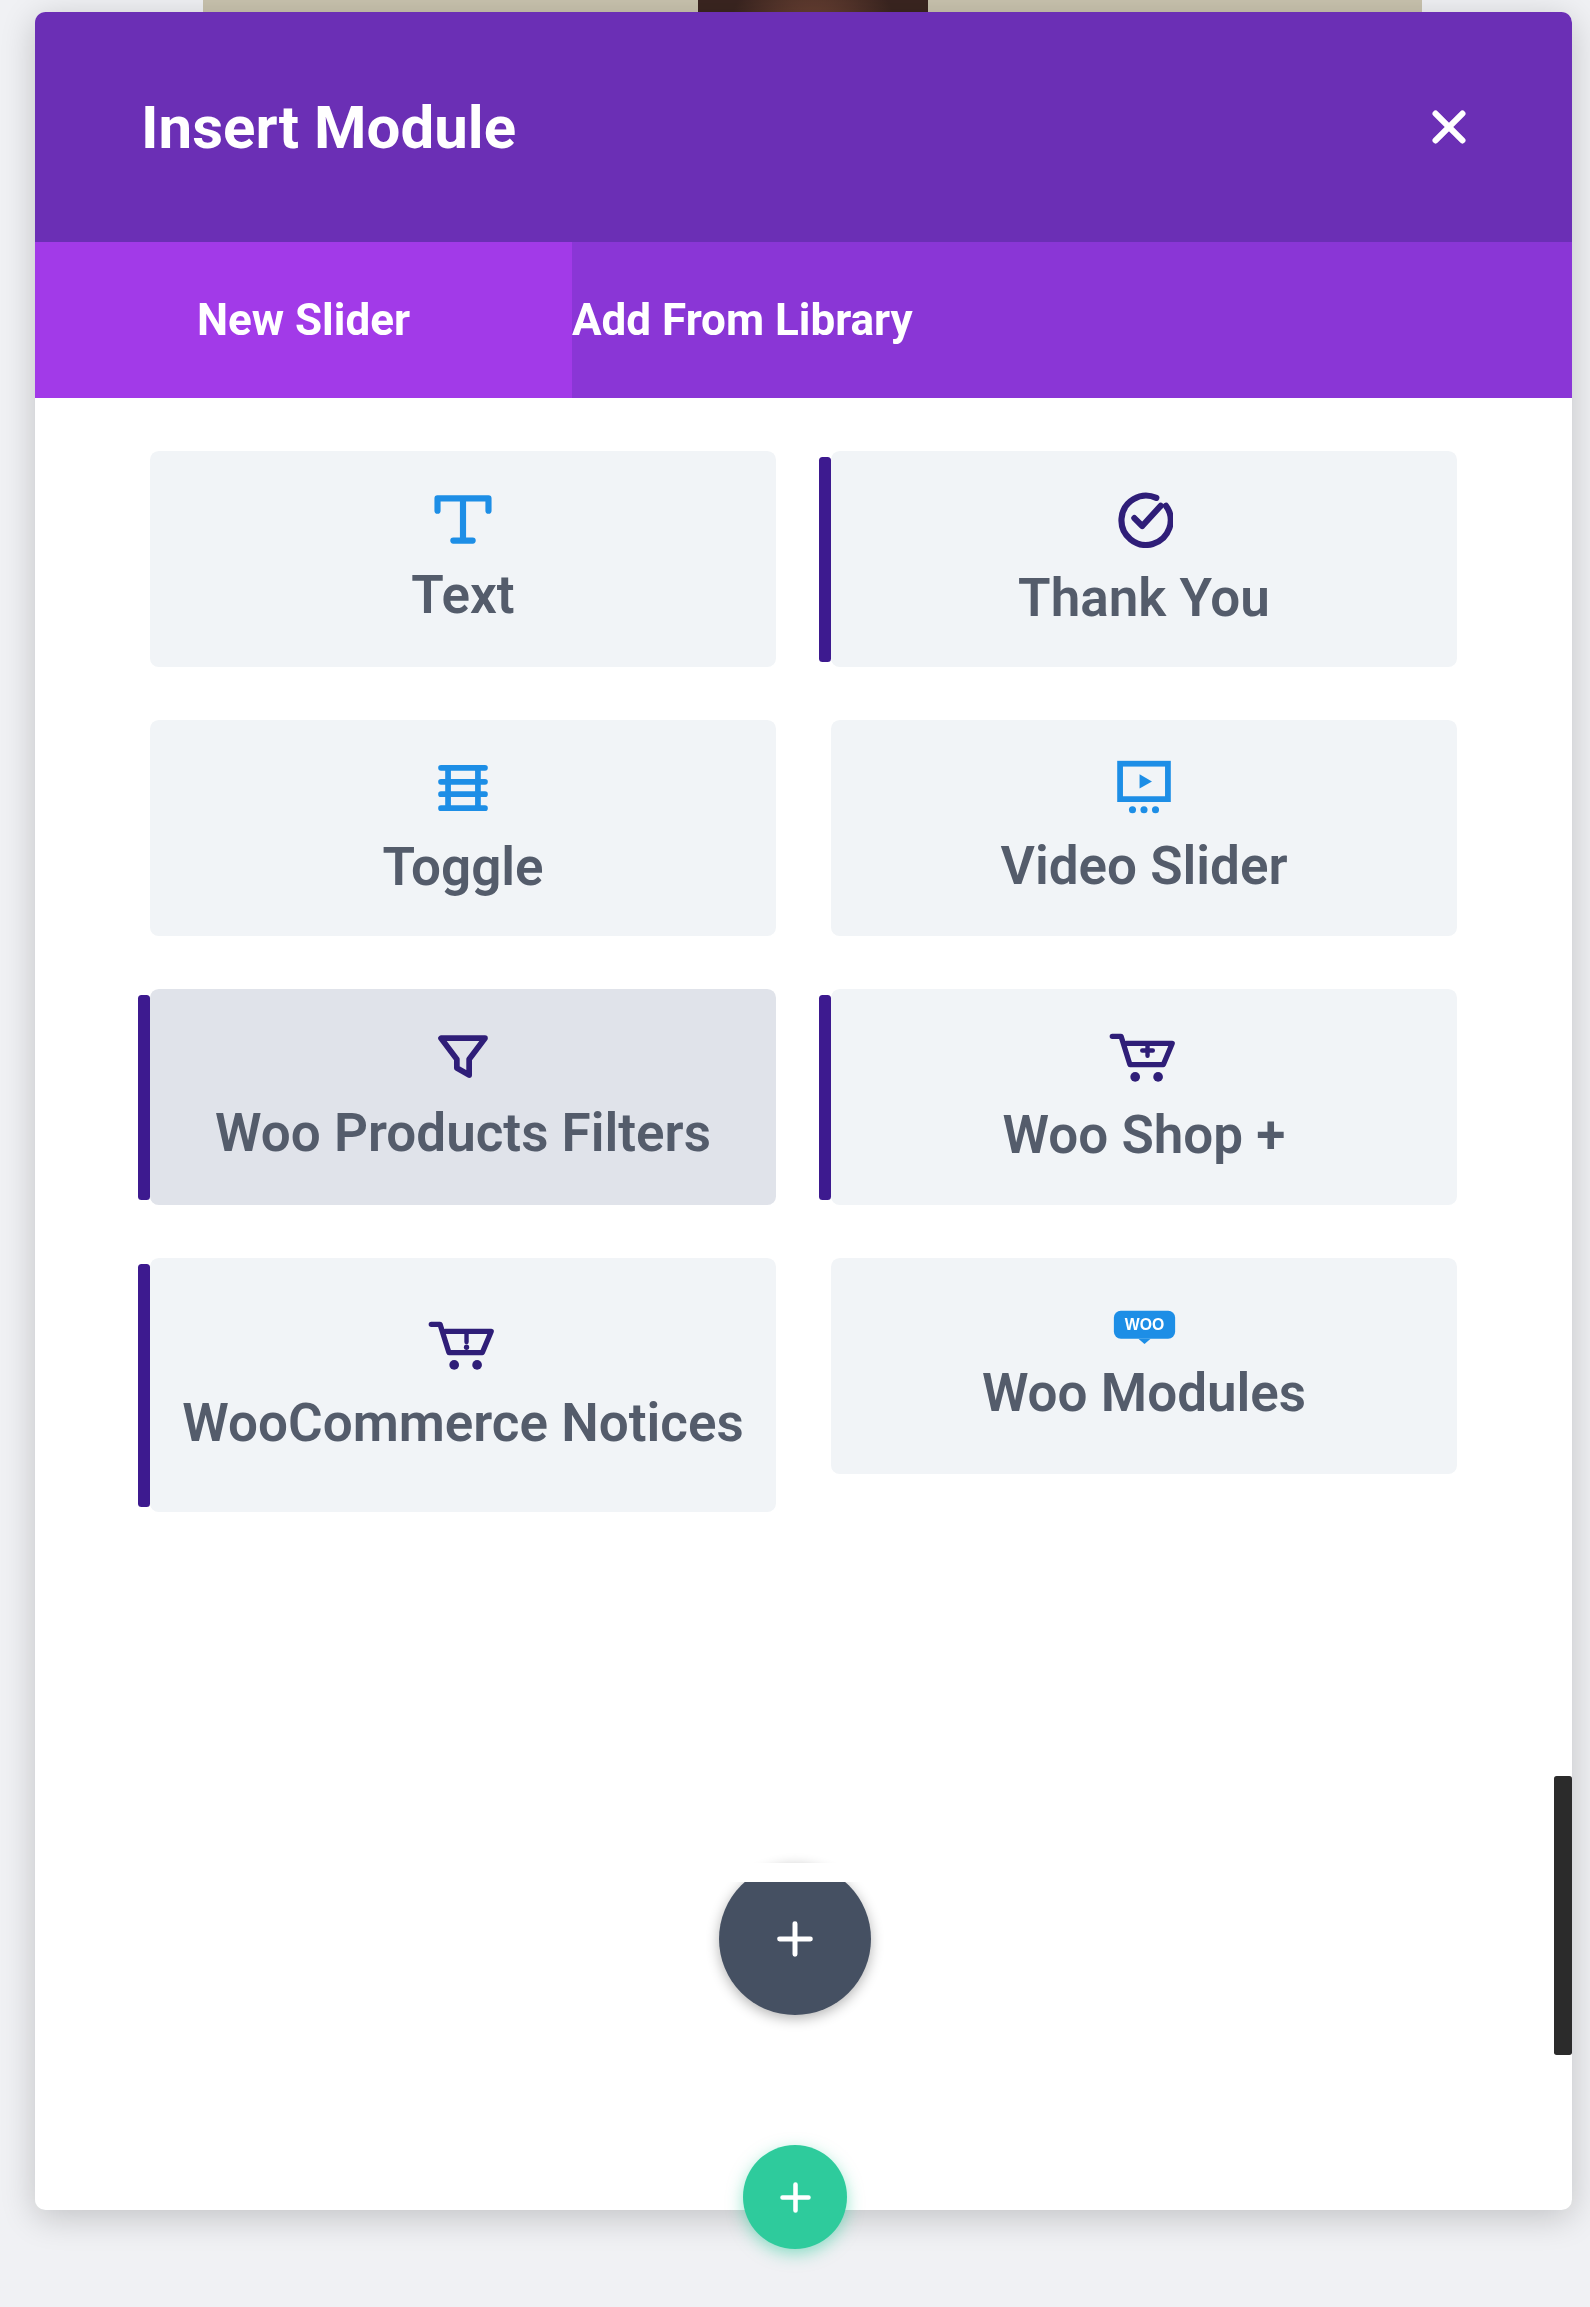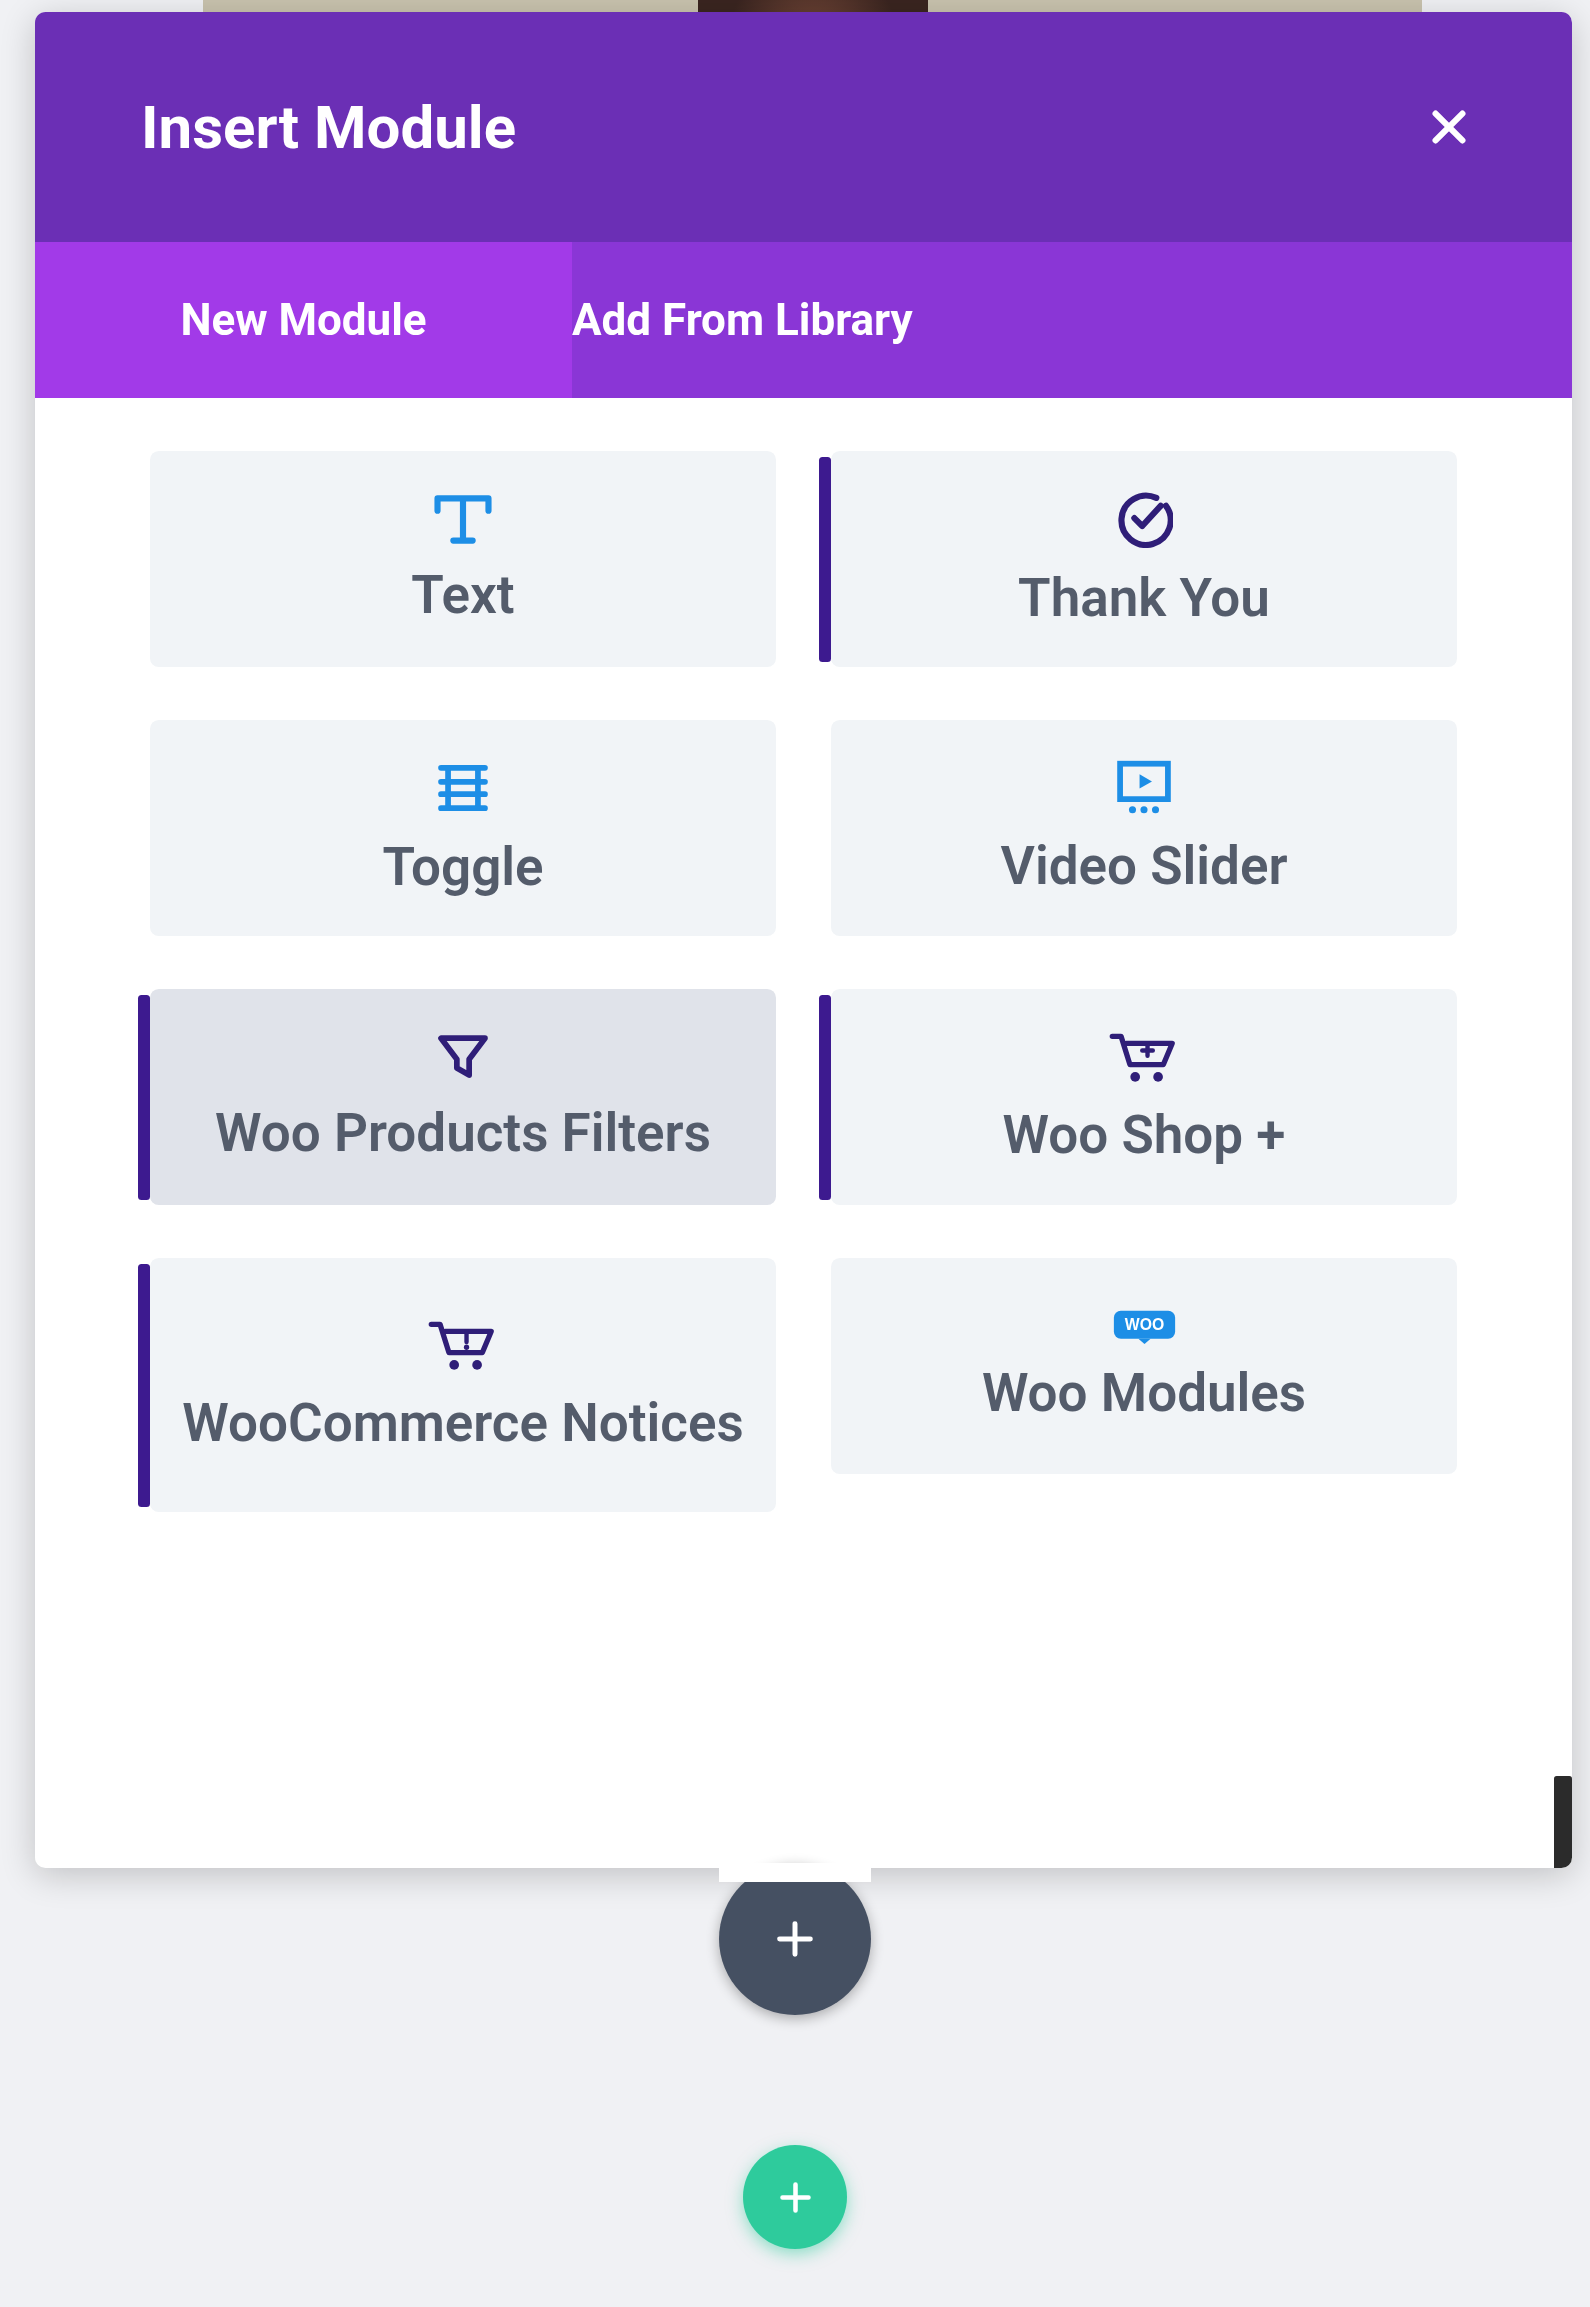--- a/index.html
+++ b/index.html
@@ -24,21 +24,21 @@
     top: 0;
     width: 230px;
     height: 71px;
     background: radial-gradient(circle at 50% 60%, #7a4a3a, #3a2520 70%);
   }
   .modal {
     position: absolute;
     left: 35px;
     top: 12.4px;
     width: 1537px;
-    height: 1856px;
+    height: 2198px;
     background: #ffffff;
     border-radius: 10.6px;
     overflow: hidden;
     box-shadow: 0 7px 35px rgba(0,0,0,0.2);
     display: flex;
     flex-direction: column;
   }
   .modal-header {
     background: #6b2fb5;
     height: 230px;
@@ -191,21 +191,21 @@
     <div class="modal-title">Insert Module</div>
     <div class="close-btn">
       <svg viewBox="0 0 24 24">
           <path d="M5 5 L19 19 M19 5 L5 19" stroke="#ffffff" stroke-width="3.2" stroke-linecap="round" fill="none"></path>
         </svg>
     </div>
   </div>
 
   <div class="tabs">
     <div class="tab active">
-      <span>New Module</span>
+      <span>New Slider</span>
     </div>
     <div class="tab inactive">
       <span>Add From Library</span>
     </div>
   </div>
 
   <div class="modal-body">
 
     <div class="grid">
 

